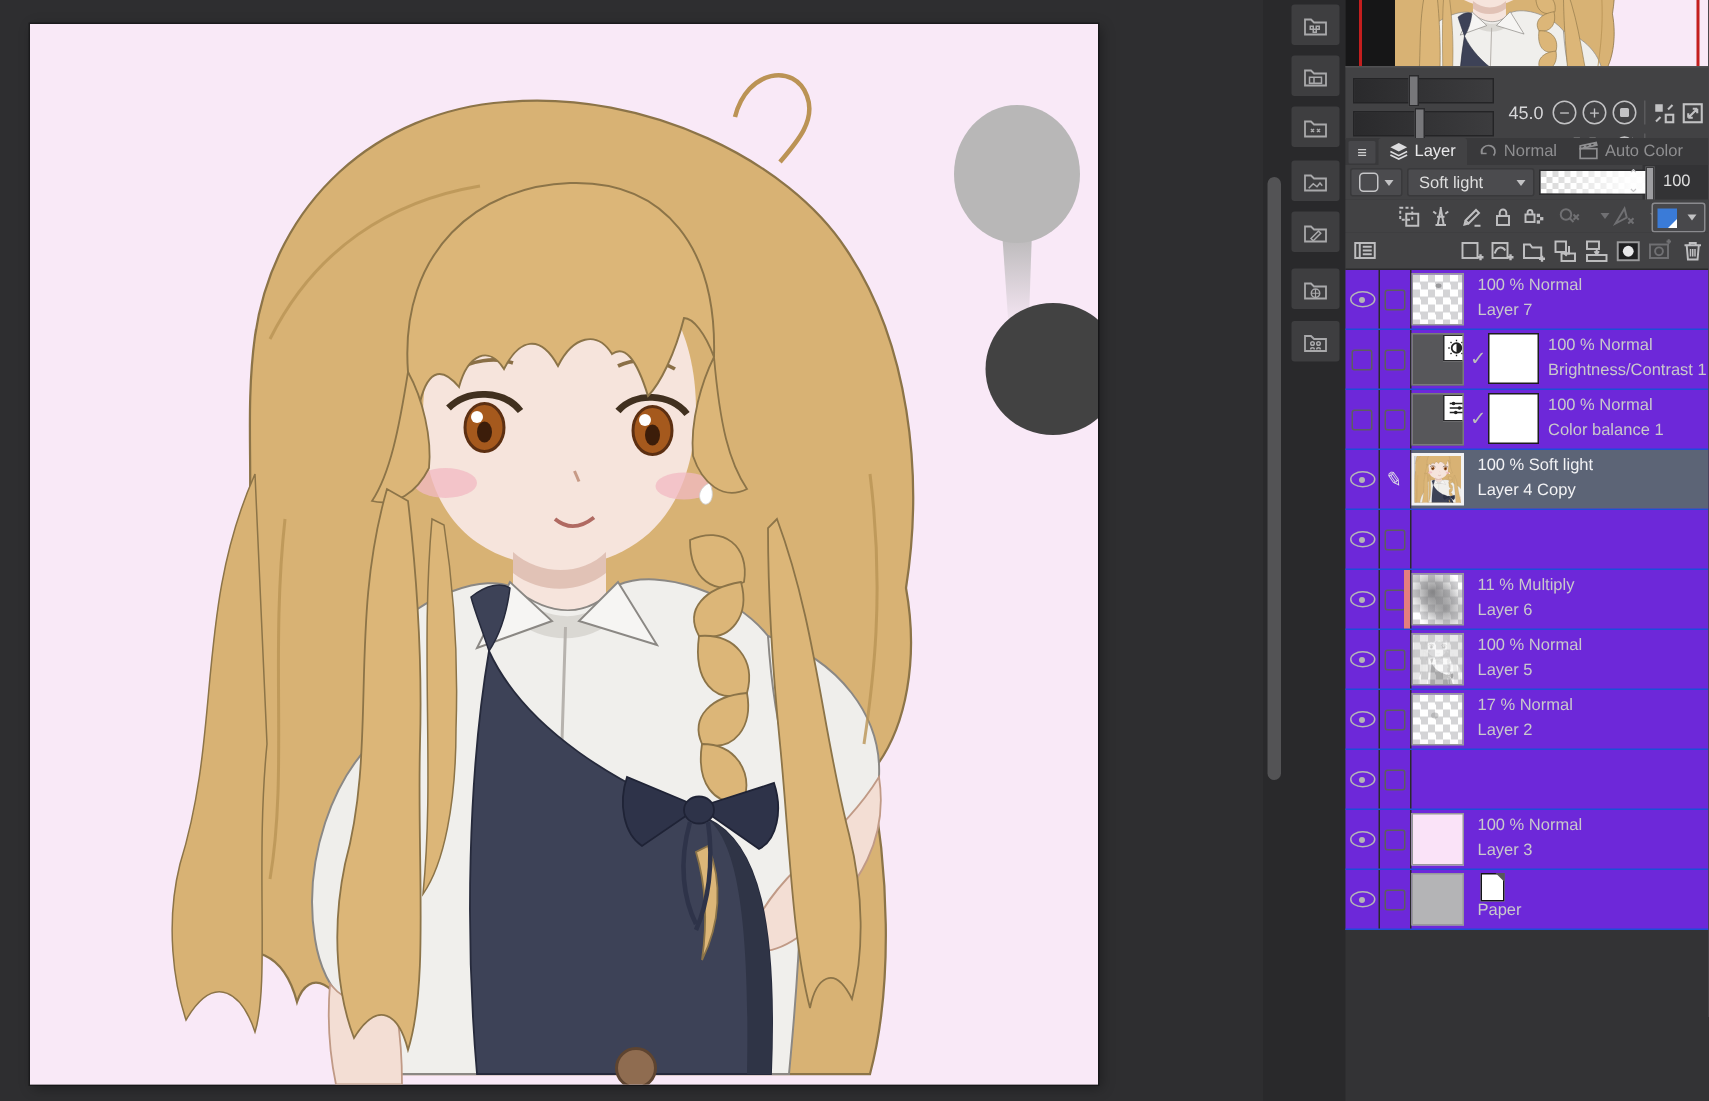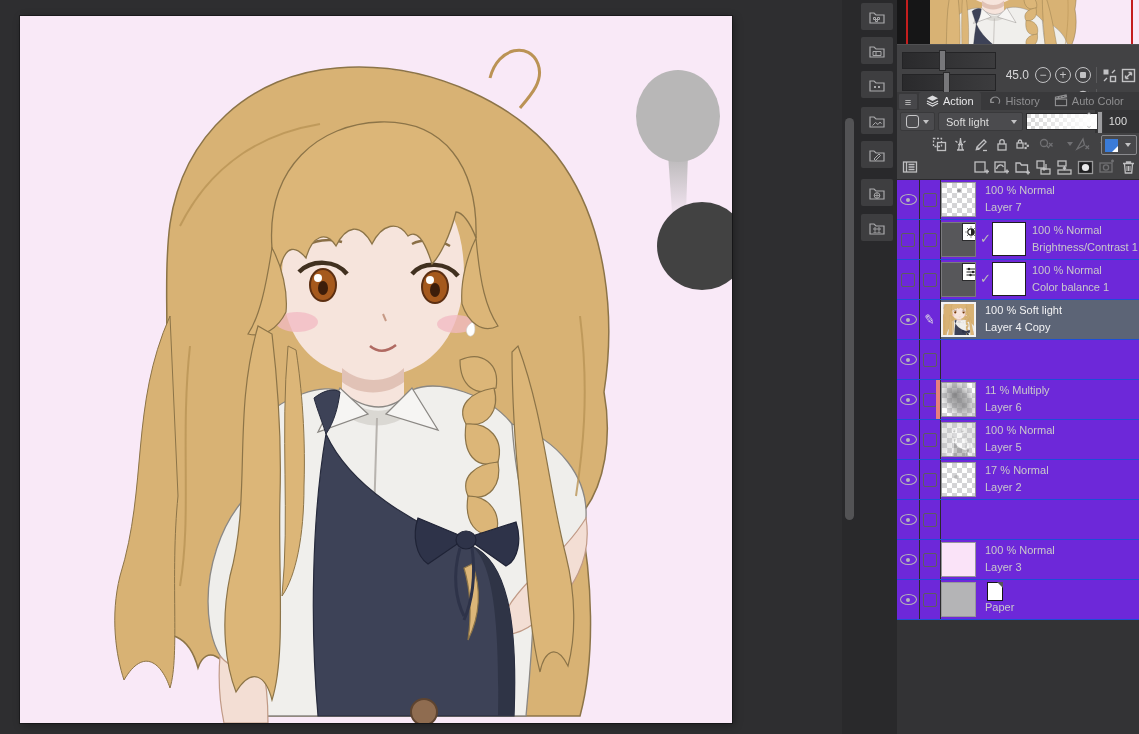--- a/index.html
+++ b/index.html
@@ -320,28 +320,28 @@
       </div>
     </div>
 
     <div id="tabs">
       <div id="hamburger">≡</div>
       <div class="tab active">
         <svg width="13" height="13" viewBox="0 0 14 14">
             <path d="M7 1.5 L13 4.5 7 7.5 1 4.5 Z" fill="#dcdcde" stroke="none"></path>
             <path d="M1 7.5 L7 10.5 13 7.5 M1 10 L7 13 13 10"></path>
           </svg>
-        <span>Action</span>
+        <span>Layer</span>
       </div>
       <div class="tab">
         <svg width="14" height="13" viewBox="0 0 15 14">
             <path d="M3 9 C2 5 6 2.5 9.5 3.5 C12.5 4.4 13.5 8 11.5 10.5"></path>
             <path d="M3 5.5 L3 9 L6.5 9"></path>
           </svg>
-        <span>History</span>
+        <span>Normal</span>
       </div>
       <div class="tab">
         <svg width="14" height="13" viewBox="0 0 15 14">
             <rect x="1.5" y="5.5" width="12" height="7"></rect>
             <path d="M1.5 5.5 L13.5 3 13 1 1.5 3.5 Z M4 5 l1.5-2 M7.5 4.3 l1.5-2 M11 3.6 l1.5-2"></path>
           </svg>
         <span>Auto Color</span>
       </div>
     </div>
 

